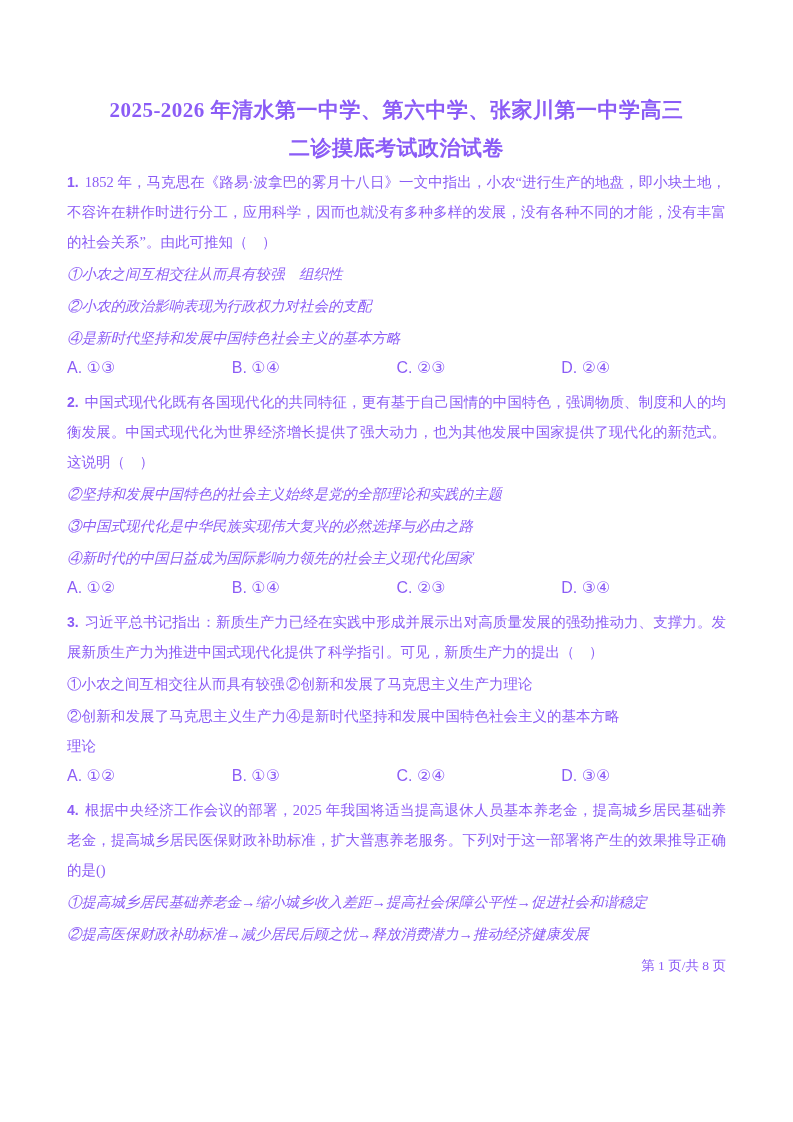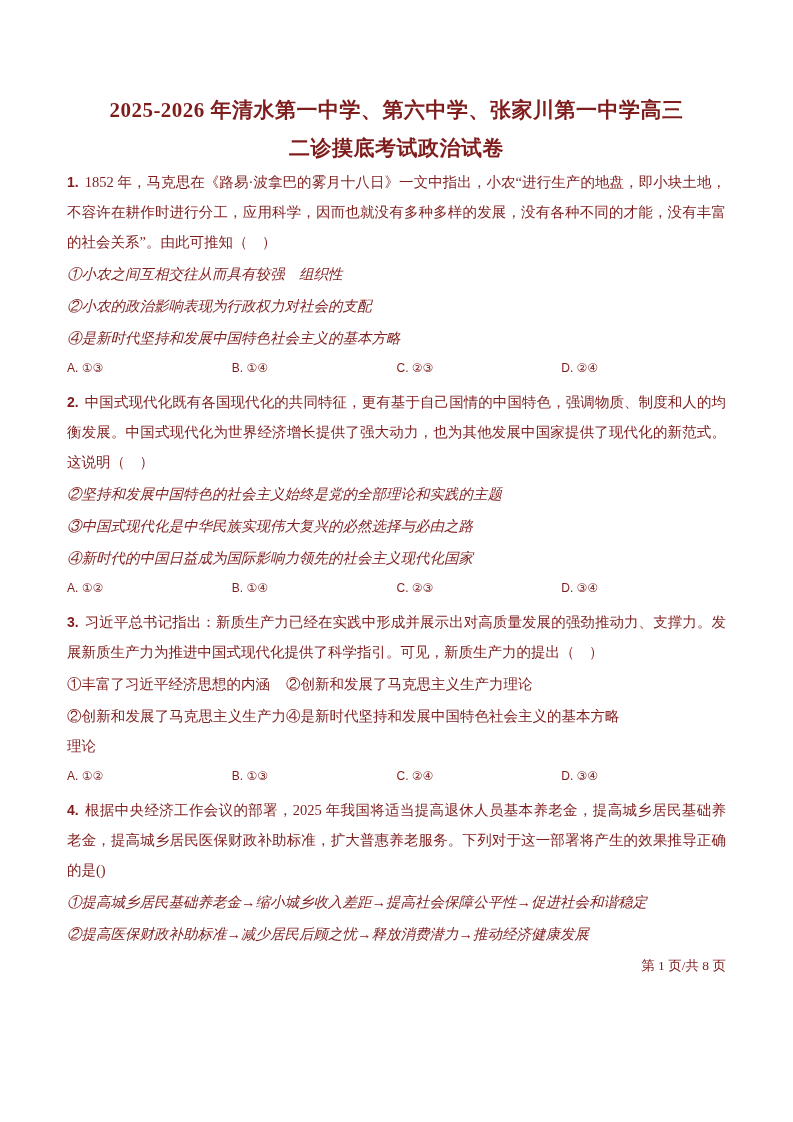--- a/index.html
+++ b/index.html
@@ -3,21 +3,21 @@
 <meta charset="utf-8">
 <style>
   html, body { margin: 0; padding: 0; background: #ffffff; }
   .page {
     position: relative;
     width: 793px;
     height: 1122px;
     background: #ffffff;
     overflow: hidden;
     font-family: "Liberation Serif", "DejaVu Serif", serif;
-    color: #7f1d1d;
+    color: #8b5cf6;
   }
   .content { padding: 0 67px; }
   p { margin: 0; }
 
   .title {
     text-align: center;
     font-weight: bold;
     font-size: 21px;
     line-height: 30px;
     letter-spacing: 0.5px;
@@ -38,21 +38,21 @@
     font-size: 14px;
     margin-right: 6px;
   }
   .item { margin-top: 2px; font-style: italic; }
   .row2col { display: flex; margin-top: 2px; }
   .row2col .c1 { flex: 0 0 219px; }
   .row2col .c2 { flex: 1 1 auto; }
   .options {
     display: flex;
     font-family: "Liberation Sans", "DejaVu Sans", sans-serif;
-    font-size: 12px;
+    font-size: 16px;
     line-height: 30px;
   }
   .options .opt { flex: 0 0 25%; }
   .page-footer {
     text-align: right;
     font-size: 13.5px;
     line-height: 30px;
     margin-top: 2px;
   }
 </style>
@@ -88,21 +88,21 @@
         <span class="opt">A. ①②</span>
         <span class="opt">B. ①④</span>
         <span class="opt">C. ②③</span>
         <span class="opt">D. ③④</span>
       </div>
     </div>
 
     <div>
       <p class="bodytext stem"><span class="qnum">3.</span><span>习近平总书记指出：新质生产力已经在实践中形成并展示出对高质量发展的强劲推动力、支撑力。发展新质生产力为推进中国式现代化提供了科学指引。可见，新质生产力的提出（　）</span></p>
       <div class="bodytext row2col">
-        <span class="c1">①丰富了习近平经济思想的内涵</span>
+        <span class="c1">①小农之间互相交往从而具有较强</span>
         <span class="c2">②创新和发展了马克思主义生产力理论</span>
       </div>
       <div class="bodytext row2col">
         <span class="c1">②创新和发展了马克思主义生产力理论</span>
         <span class="c2">④是新时代坚持和发展中国特色社会主义的基本方略</span>
       </div>
       <div class="options">
         <span class="opt">A. ①②</span>
         <span class="opt">B. ①③</span>
         <span class="opt">C. ②④</span>

